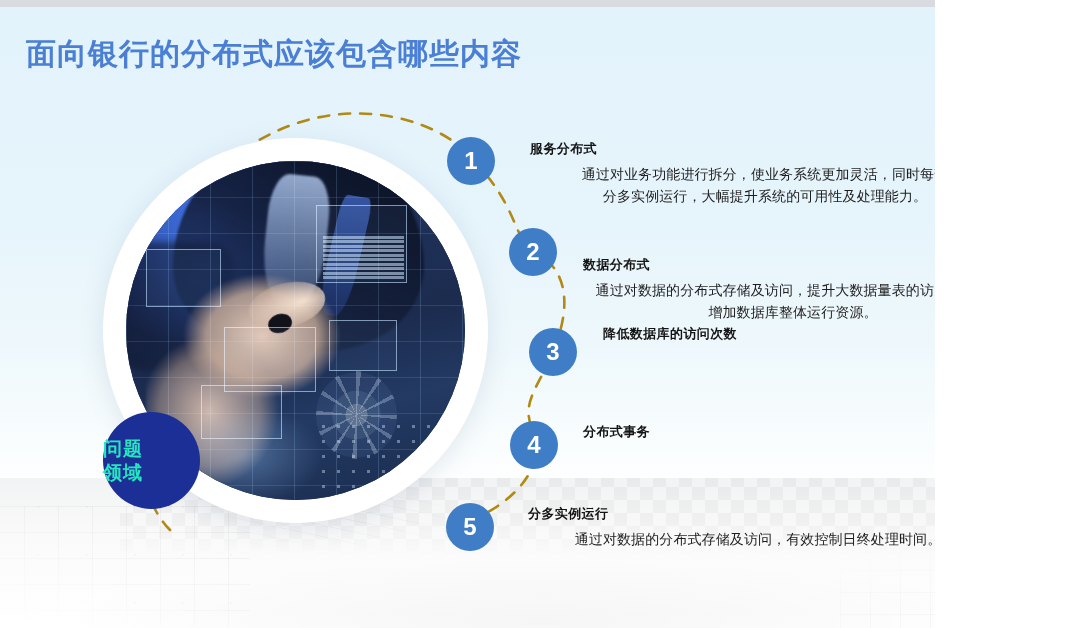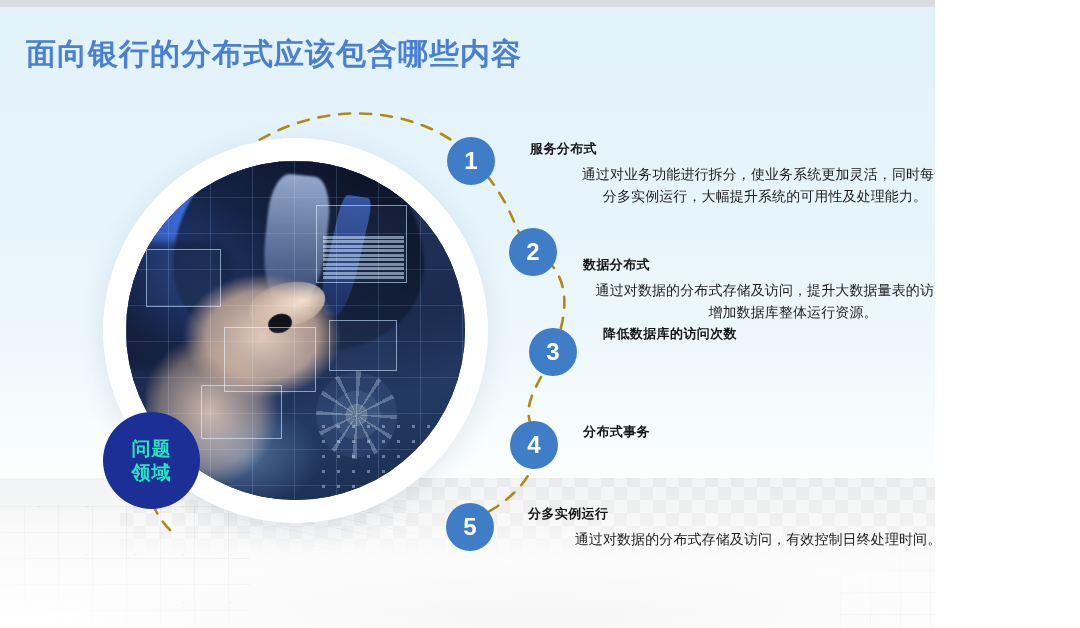--- a/index.html
+++ b/index.html
@@ -280,21 +280,20 @@
     position: absolute;
     left: 103px;
     top: 412px;
     width: 97px;
     height: 97px;
     border-radius: 50%;
     background: #1b2f96;
     color: #25e6c0;
     display: flex;
     flex-direction: column;
-    align-items: center;
     justify-content: center;
     font-size: 19px;
     font-weight: bold;
     line-height: 1.22;
     letter-spacing: 1px;
     z-index: 6;
   }
 
   
   .item {

